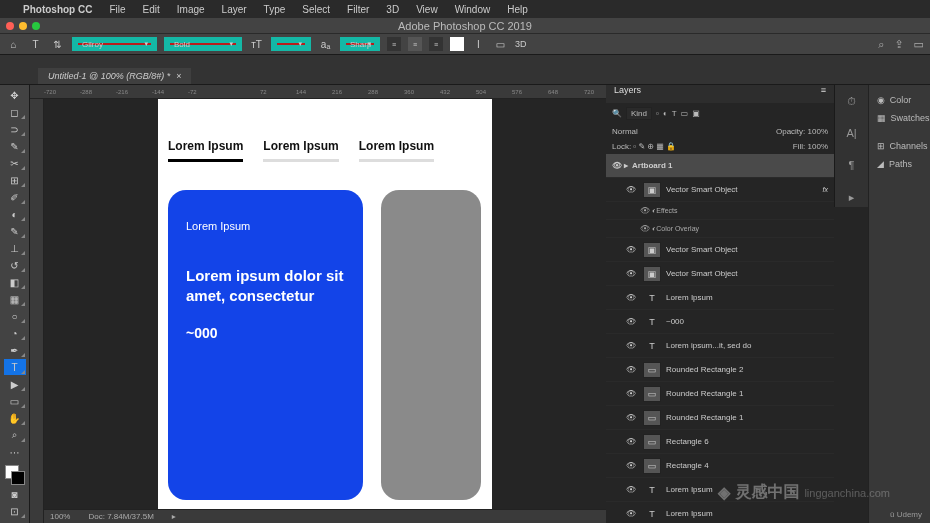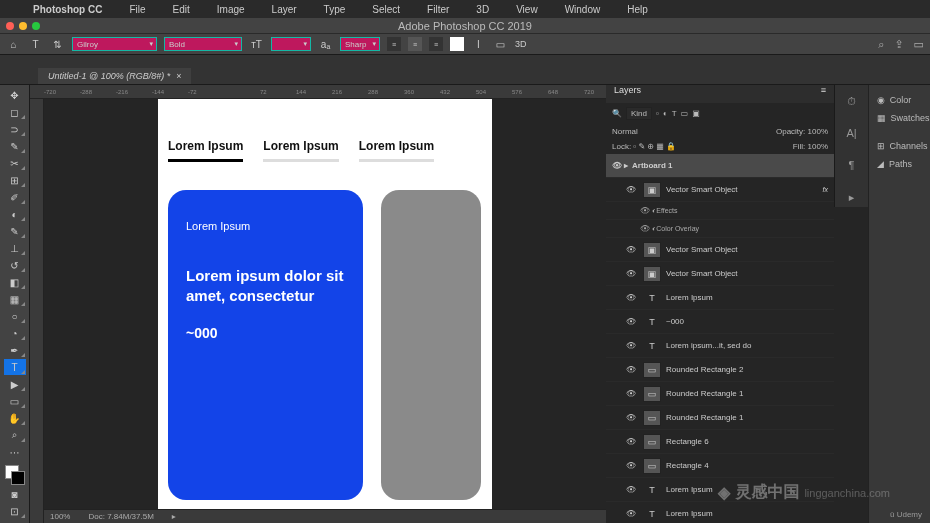--- a/index.html
+++ b/index.html
@@ -1,29 +1,29 @@
 <!DOCTYPE html>
 <html><head>
 <meta charset="utf-8">
 <style>
 *{margin:0;padding:0;box-sizing:border-box;font-family:Arial,Helvetica,sans-serif;user-select:none}
 body{background:#252525;width:930px;height:523px;overflow:hidden;position:relative}
-.menubar{height:18px;background:#2a2a2a;display:flex;align-items:center;padding:0 6px;font-size:10px;color:#ccc;gap:27px}
+.menubar{height:18px;background:#2a2a2a;display:flex;align-items:center;padding:0 6px;font-size:10px;color:#ccc;gap:17px}
 .menubar .apple{font-size:12px;color:#ddd}
 .menubar .appname{font-weight:bold}
 .titlebar{height:15px;background:#434343;display:flex;align-items:center;justify-content:center;position:relative}
 .titlebar .traffic{position:absolute;left:6px;display:flex;gap:5px}
 .titlebar .traffic span{width:8px;height:8px;border-radius:50%;display:block}
 .titlebar .t-red{background:#ff5f56}
 .titlebar .t-yel{background:#ffbd2e}
 .titlebar .t-grn{background:#27c93f}
 .titlebar .title{font-size:11px;color:#bbb}
 .optbar{height:22px;background:#434343;border-top:1px solid #2a2a2a;border-bottom:1px solid #1a1a1a;display:flex;align-items:center;padding:0 6px;gap:7px}
 .optbar .ico{width:15px;height:15px;display:flex;align-items:center;justify-content:center;color:#ccc;font-size:10px;cursor:pointer}
-.optbar .dd{background:#be185d;border:1px solid #14b8a6;height:14px;font-size:8px;color:#ccc;display:flex;align-items:center;padding:0 4px;position:relative}
+.optbar .dd{background:#b91c1c;border:6px solid #14b8a6;height:14px;font-size:8px;color:#ccc;display:flex;align-items:center;padding:0 4px;position:relative}
 .optbar .dd::after{content:'▾';position:absolute;right:3px;font-size:7px}
 .optbar .dd.w1{width:85px}
 .optbar .dd.w2{width:78px}
 .optbar .dd.w3{width:40px}
 .optbar .dd.w4{width:40px}
 .optbar .align-ico{width:14px;height:14px;background:#333;font-size:7px;color:#ccc;display:flex;align-items:center;justify-content:center;cursor:pointer}
 .optbar .align-ico.sel{background:#555}
 .optbar .right{margin-left:auto;display:flex;gap:10px;color:#aaa;font-size:11px}
 .tabbar{height:30px;background:#333;border-bottom:1px solid #1a1a1a;display:flex;align-items:end;padding-left:38px}
 .tabbar .tab{background:#3f3f3f;font-size:9px;color:#ccc;padding:3px 10px;font-style:italic}

